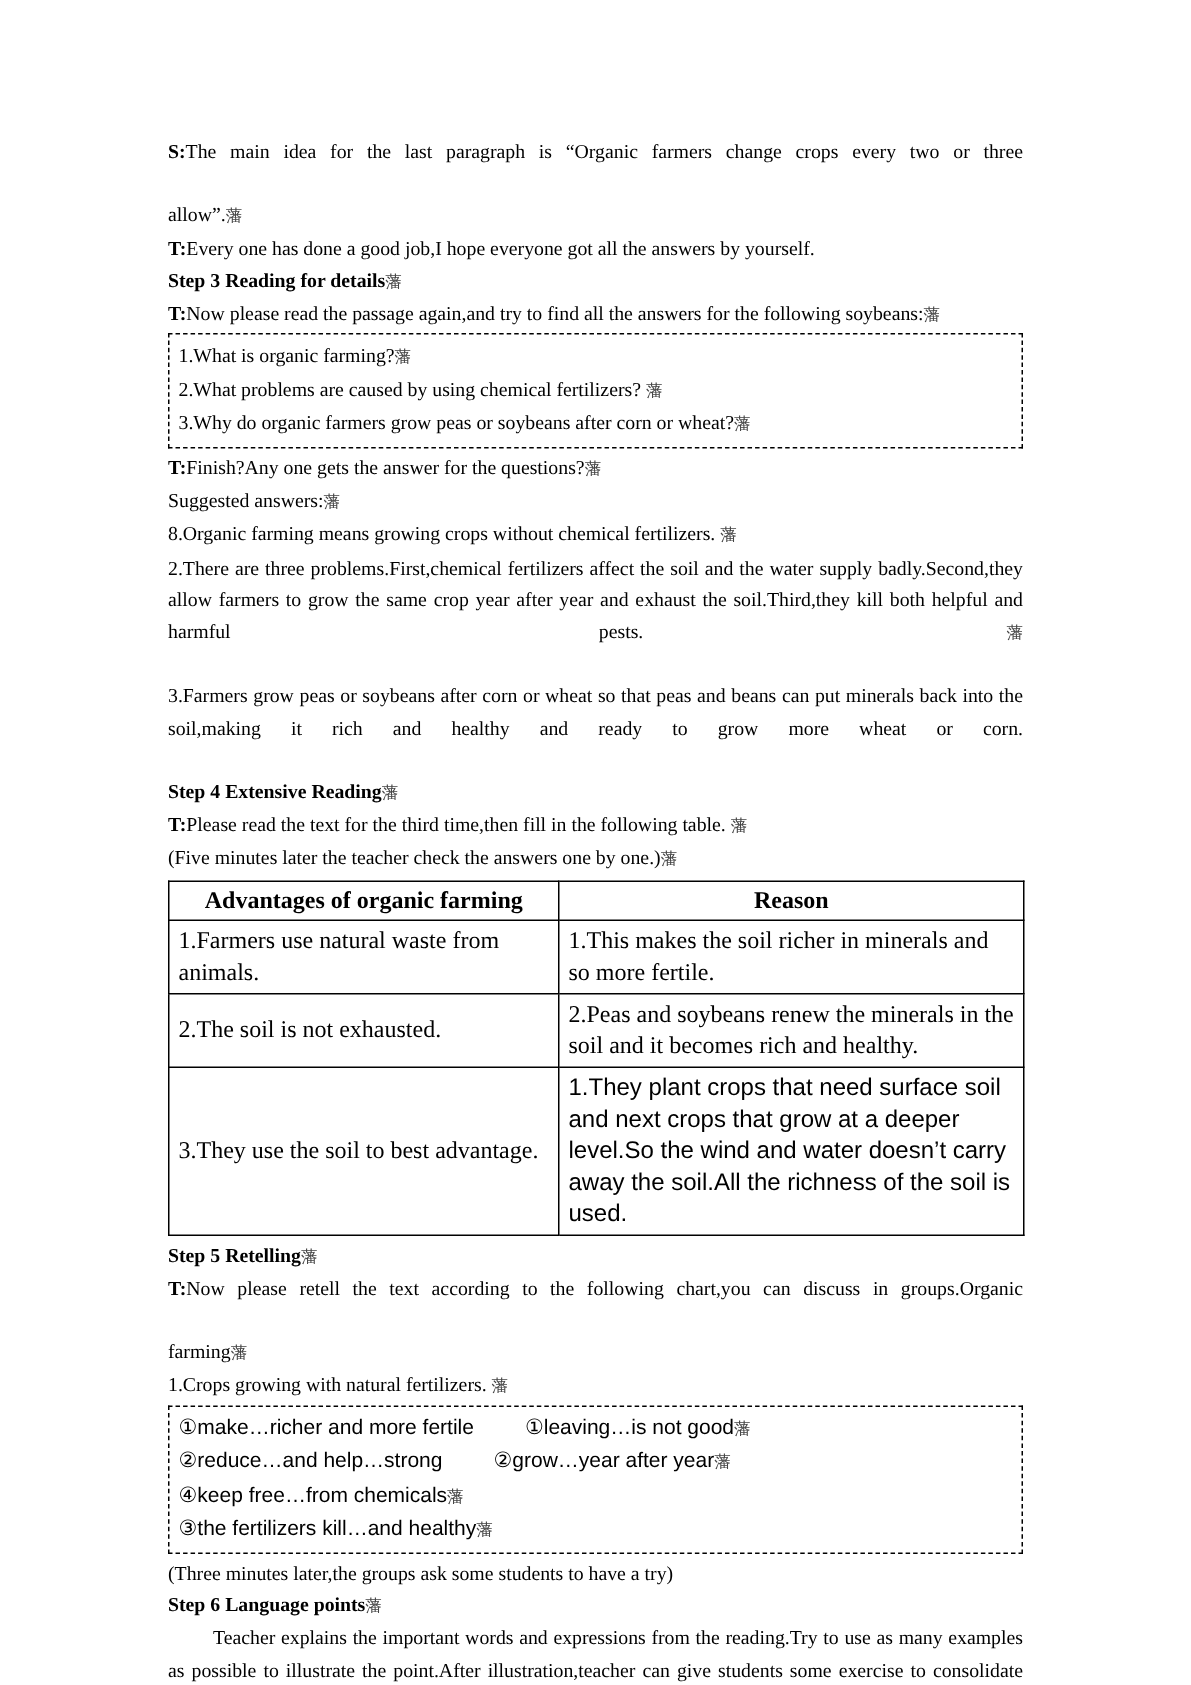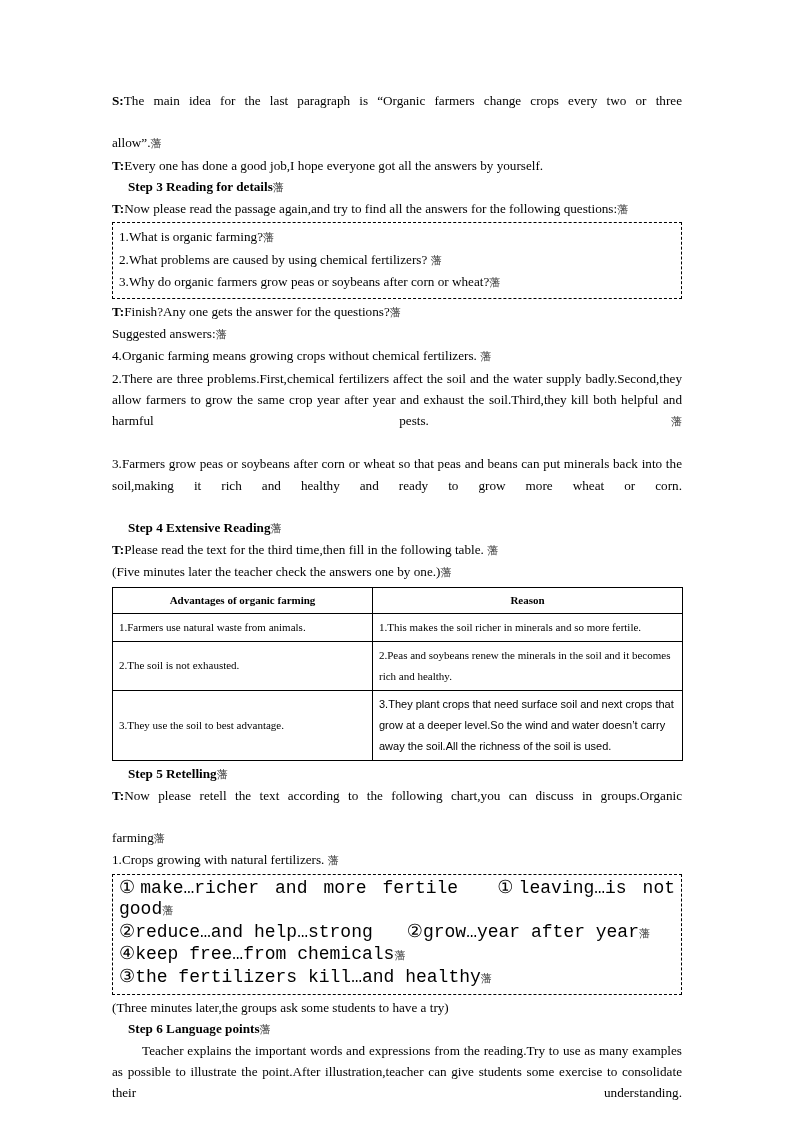--- a/index.html
+++ b/index.html
@@ -39,21 +39,20 @@
   .just {
     text-align: justify;
   }
   .just::after {
     content: "";
     display: inline-block;
     width: 100%;
   }
   .bold {
     font-weight: bold;
-    margin-left: 16px;
   }
   .lead {
     font-weight: bold;
   }
   .cjk {
     font-family: "DejaVu Sans", sans-serif;
     font-size: 11px;
     color: #444;
     letter-spacing: 0;
   }
@@ -76,21 +75,21 @@
   table.tbl {
     border-collapse: collapse;
     width: 570px;
     margin: 3px 0 2px 0;
     table-layout: fixed;
   }
   table.tbl td, table.tbl th {
     border: 1.1px solid #000;
     vertical-align: middle;
     padding: 3px 6px;
-    font-size: 11px;
+    font-size: 16px;
     line-height: 21px;
     font-weight: normal;
     text-align: left;
   }
   table.tbl th {
     text-align: center;
     font-weight: bold;
     padding: 2px 6px;
   }
   .col-a { width: 260px; }
@@ -102,46 +101,46 @@
     text-align: justify;
   }
   td.just-cell {
     text-align: justify;
   }
   .gapcols {
     display: inline-block;
     width: 34px;
   }
   .circ {
-    font-family: Liberation Mono, monospace;
-    font-size: 18px;
+    font-family: Liberation Sans, sans-serif;
+    font-size: 14px;
   }
 </style>
 </head>
 <body>
 
 <div class="page">
   <div class="content">
 
     <p class="line just"><span class="lead">S:</span><span>The main idea for the last paragraph is “Organic farmers change crops every two or three</span></p>
     <p class="line"><span>allow”.</span><span class="cjk">藩</span></p>
     <p class="line"><span class="lead">T:</span><span>Every one has done a good job,I hope everyone got all the answers by yourself.</span></p>
 
     <p class="line"><span class="bold">Step 3 Reading for details</span><span class="cjk">藩</span></p>
-    <p class="line"><span class="lead">T:</span><span>Now please read the passage again,and try to find all the answers for the following questions:</span><span class="cjk">藩</span></p>
+    <p class="line"><span class="lead">T:</span><span>Now please read the passage again,and try to find all the answers for the following soybeans:</span><span class="cjk">藩</span></p>
 
     <div class="dashbox">
       <p class="line"><span>1.What is organic farming?</span><span class="cjk">藩</span></p>
       <p class="line"><span>2.What problems are caused by using chemical fertilizers?</span> <span class="cjk">藩</span></p>
       <p class="line"><span>3.Why do organic farmers grow peas or soybeans after corn or wheat?</span><span class="cjk">藩</span></p>
     </div>
 
     <p class="line"><span class="lead">T:</span><span>Finish?Any one gets the answer for the questions?</span><span class="cjk">藩</span></p>
     <p class="line"><span>Suggested answers:</span><span class="cjk">藩</span></p>
-    <p class="line"><span>4.Organic farming means growing crops without chemical fertilizers.</span> <span class="cjk">藩</span></p>
+    <p class="line"><span>8.Organic farming means growing crops without chemical fertilizers.</span> <span class="cjk">藩</span></p>
     <p class="line just"><span>2.There are three problems.First,chemical fertilizers affect the soil and the water supply badly.Second,they allow farmers to grow the same crop year after year and exhaust the soil.Third,they kill both helpful and harmful pests.</span><span class="cjk">藩</span></p>
     <p class="line just"><span>3.Farmers grow peas or soybeans after corn or wheat so that peas and beans can put minerals back into the soil,making it rich and healthy and ready to grow more wheat or corn.</span></p>
 
     <p class="line"><span class="bold">Step 4 Extensive Reading</span><span class="cjk">藩</span></p>
     <p class="line"><span class="lead">T:</span><span>Please read the text for the third time,then fill in the following table.</span> <span class="cjk">藩</span></p>
     <p class="line"><span>(Five minutes later the teacher check the answers one by one.)</span><span class="cjk">藩</span></p>
 
     <table class="tbl">
       <colgroup>
           <col class="col-a">
@@ -157,21 +156,21 @@
         <tr>
           <td>1.Farmers use natural waste from animals.</td>
           <td class="just-cell">1.This makes the soil richer in minerals and so more fertile.</td>
         </tr>
         <tr>
           <td>2.The soil is not exhausted.</td>
           <td class="just-cell">2.Peas and soybeans renew the minerals in the soil and it becomes rich and healthy.</td>
         </tr>
         <tr>
           <td>3.They use the soil to best advantage.</td>
-          <td class="sans">3.They plant crops that need surface soil and next crops that grow at a deeper level.So the wind and water doesn’t carry away the soil.All the richness of the soil is used.</td>
+          <td class="sans">1.They plant crops that need surface soil and next crops that grow at a deeper level.So the wind and water doesn’t carry away the soil.All the richness of the soil is used.</td>
         </tr>
       </tbody>
     </table>
 
     <p class="line"><span class="bold">Step 5 Retelling</span><span class="cjk">藩</span></p>
     <p class="line just"><span class="lead">T:</span><span>Now please retell the text according to the following chart,you can discuss in groups.Organic</span></p>
     <p class="line"><span>farming</span><span class="cjk">藩</span></p>
     <p class="line"><span>1.Crops growing with natural fertilizers.</span> <span class="cjk">藩</span></p>
 
     <div class="dashbox">

